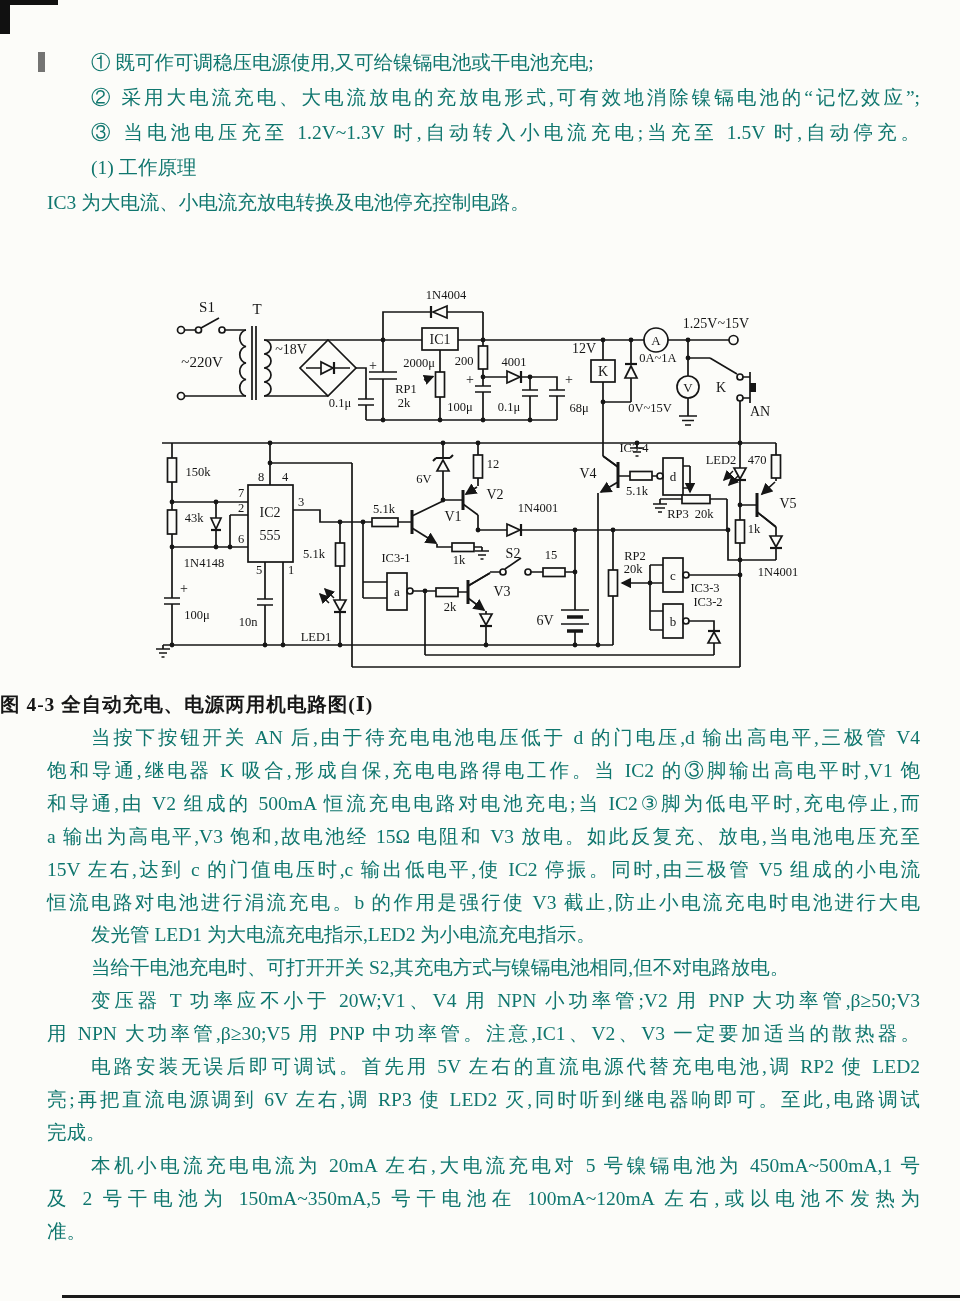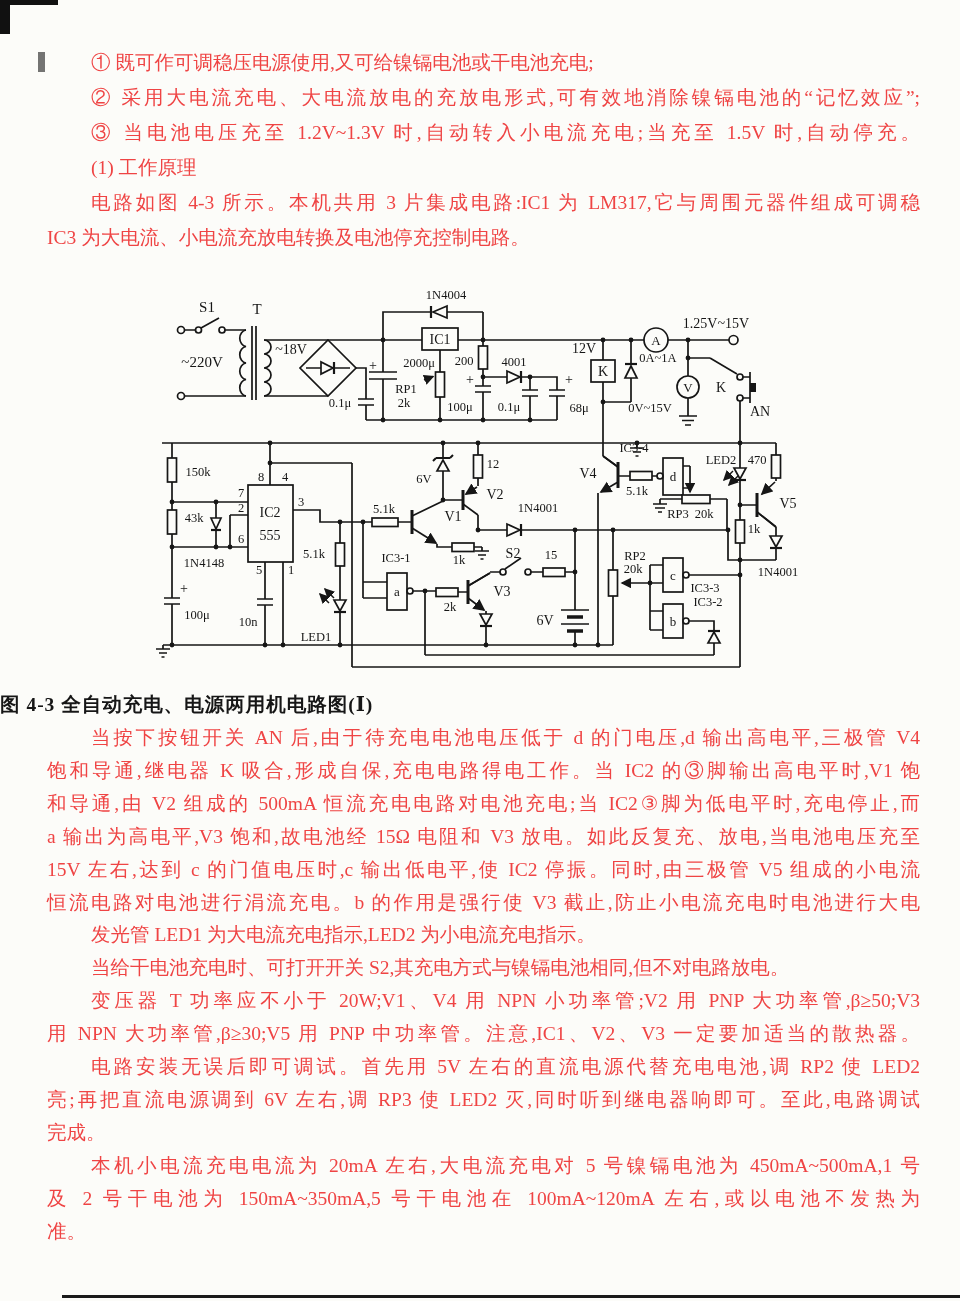--- a/index.html
+++ b/index.html
@@ -1,19 +1,19 @@
 <!DOCTYPE html>
 <html><head>
 <meta charset="utf-8">
 <style>
   html,body{margin:0;padding:0;background:#888;}
   .page{position:relative;width:960px;height:1301px;background:#fcfcf9;overflow:hidden;
         font-family:"Liberation Serif","DejaVu Serif",serif;color:#161616;}
   .tblock{position:absolute;left:47px;right:40px;}
-  .line{font-size:19.5px;text-align:justify;color:#ef4444;}
+  .line{font-size:19.5px;text-align:justify;color:#0f766e;}
   .line.j{text-align-last:justify;}
   .line.ind{text-indent:44px;}
   #top-block .line{line-height:35px;}
   #bottom-block .line{line-height:32.9px;}
   .caption{position:absolute;top:691px;left:0;width:100%;text-align:left;
            font-size:19.5px;font-weight:bold;letter-spacing:1px;}
   svg text{font-family:"Liberation Serif","DejaVu Serif",serif;fill:#161616;}
   .scanline{position:absolute;left:62px;top:1295px;width:898px;height:3px;background:#1a1a1a;}
   .corner1{position:absolute;left:0;top:0;width:10px;height:34px;background:#111;}
   .corner2{position:absolute;left:0;top:0;width:58px;height:5px;background:#111;}
@@ -25,21 +25,20 @@
 <div class="page">
   <div class="corner1"></div>
   <div class="corner2"></div>
   <div class="smudge"></div>
 
   <div id="top-block" class="tblock" style="top:45px">
       <div class="line ind">① 既可作可调稳压电源使用,又可给镍镉电池或干电池充电;</div>
       <div class="line ind j">② 采用大电流充电、大电流放电的充放电形式,可有效地消除镍镉电池的“记忆效应”;</div>
       <div class="line ind j">③ 当电池电压充至 1.2V~1.3V 时,自动转入小电流充电;当充至 1.5V 时,自动停充。</div>
       <div class="line ind">(1) 工作原理</div>
-      <div class="line ind j">电路如图 4-3 所示。本机共用 3 片集成电路:IC1 为 LM317,它与周围元器件组成可调稳</div>
       <div class="line">IC3 为大电流、小电流充放电转换及电池停充控制电路。</div>
     </div>
 
   <svg style="position:absolute;left:150px;top:286px" width="700" height="412" viewBox="150 286 700 412">
     <defs>
       <marker id="ah" markerWidth="8" markerHeight="8" refX="6" refY="3.5" orient="auto">
         <path d="M0,0 L7,3.5 L0,7 Z" fill="#161616"></path>
       </marker>
     </defs>
     <g stroke="#161616" stroke-width="1.7" fill="none">

